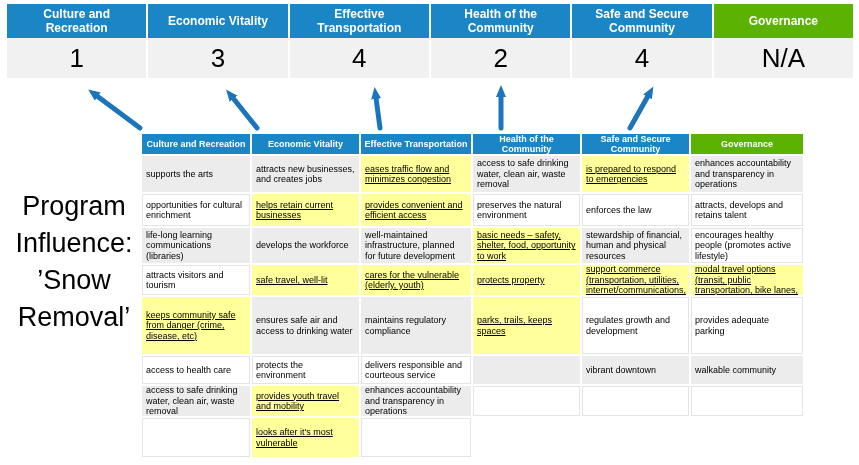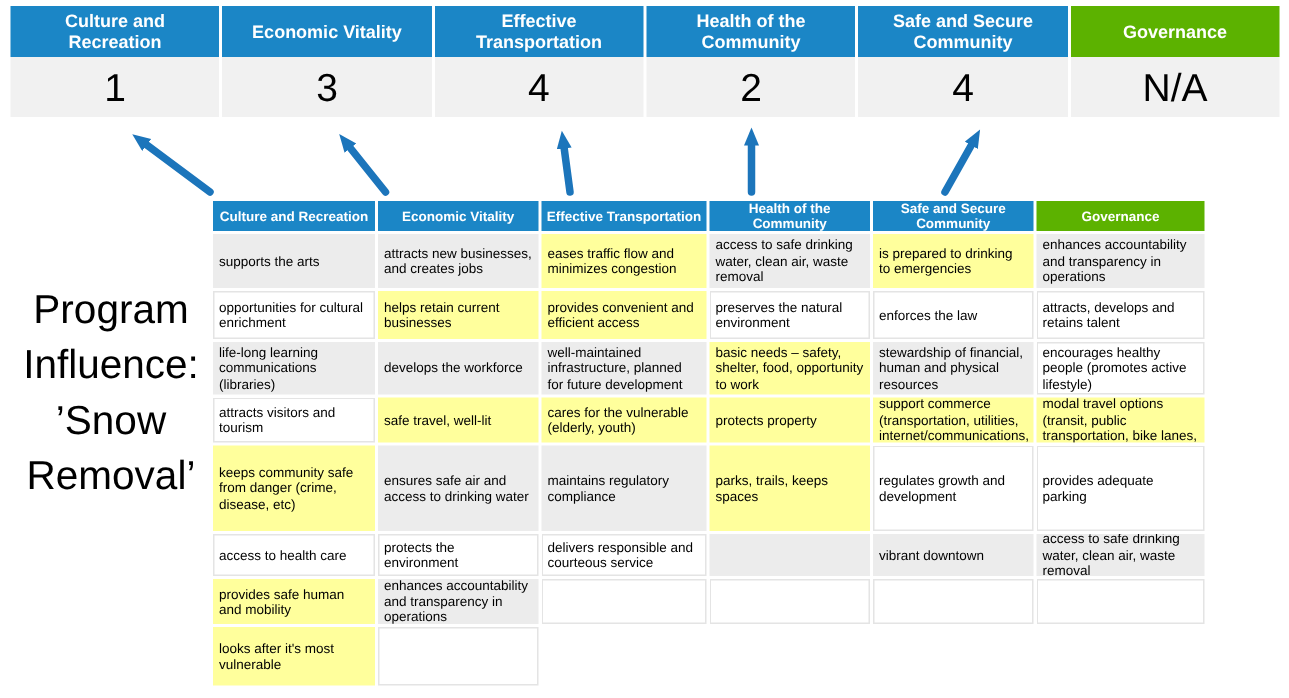--- a/index.html
+++ b/index.html
@@ -47,21 +47,21 @@
     background:var(--blue);color:#fff;font-weight:bold;font-size:9px;line-height:10px;
     display:flex;align-items:center;justify-content:center;text-align:center;padding:1px 2px;
   }
   .hdr.gov{background:var(--green);}
   .cell{
     font-size:9px;line-height:10.5px;padding:2px 4px;
     display:flex;align-items:center;text-align:left;overflow:hidden;
   }
   .cell.odd{background:var(--row-gray);}
   .cell.even{background:#ffffff;box-shadow:inset 0 0 0 1px #e4e4e4;}
-  .cell.hl{background:var(--hl);box-shadow:none;}
+  .cell.hl{background:var(--hl);box-shadow:none;text-decoration:underline;}
 </style>
 </head>
 <body>
 
 <div class="topband">
   <div class="tb-head" style="grid-column:1">Culture and Recreation</div>
   <div class="tb-head" style="grid-column:2">Economic Vitality</div>
   <div class="tb-head" style="grid-column:3">Effective Transportation</div>
   <div class="tb-head" style="grid-column:4">Health of the Community</div>
   <div class="tb-head" style="grid-column:5">Safe and Secure Community</div>
@@ -97,21 +97,21 @@
   <div class="hdr">Economic Vitality</div>
   <div class="hdr">Effective Transportation</div>
   <div class="hdr">Health of the Community</div>
   <div class="hdr">Safe and Secure Community</div>
   <div class="hdr gov">Governance</div>
 
 <div class="cell odd">supports the arts</div>
     <div class="cell odd">attracts new businesses, and creates jobs</div>
     <div class="cell odd hl">eases traffic flow and minimizes congestion</div>
     <div class="cell odd">access to safe drinking water, clean air, waste removal</div>
-    <div class="cell odd hl">is prepared to drinking to emergencies</div>
+    <div class="cell odd hl">is prepared to respond to emergencies</div>
     <div class="cell odd">enhances accountability and transparency in operations</div>
     <div class="cell even">opportunities for cultural enrichment</div>
     <div class="cell even hl">helps retain current businesses</div>
     <div class="cell even hl">provides convenient and efficient access</div>
     <div class="cell even">preserves the natural environment</div>
     <div class="cell even">enforces the law</div>
     <div class="cell even">attracts, develops and retains talent</div>
     <div class="cell odd">life-long learning communications (libraries)</div>
     <div class="cell odd">develops the workforce</div>
     <div class="cell odd">well-maintained infrastructure, planned for future development</div>
@@ -128,22 +128,23 @@
     <div class="cell odd">ensures safe air and access to drinking water</div>
     <div class="cell odd">maintains regulatory compliance</div>
     <div class="cell even hl">parks, trails, keeps spaces</div>
     <div class="cell even">regulates growth and development</div>
     <div class="cell even">provides adequate parking</div>
     <div class="cell even">access to health care</div>
     <div class="cell even">protects the environment</div>
     <div class="cell even">delivers responsible and courteous service</div>
     <div class="cell odd"></div>
     <div class="cell odd">vibrant downtown</div>
+    <div class="cell odd">walkable community</div>
     <div class="cell odd">access to safe drinking water, clean air, waste removal</div>
-    <div class="cell odd hl">provides safe human and mobility</div>
+    <div class="cell odd hl">provides youth travel and mobility</div>
     <div class="cell odd">enhances accountability and transparency in operations</div>
     <div class="cell even"></div>
     <div class="cell even"></div>
     <div class="cell even"></div>
     <div class="cell even"></div>
     <div class="cell even hl">looks after it's most vulnerable</div>
     <div class="cell even"></div>
   </div>
 
 </body></html>

